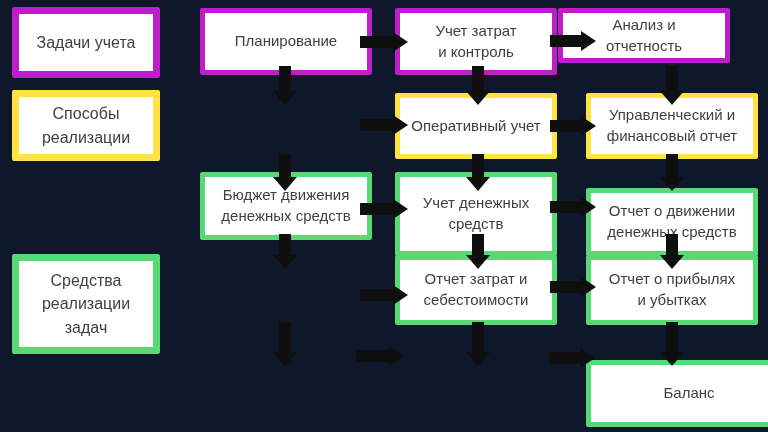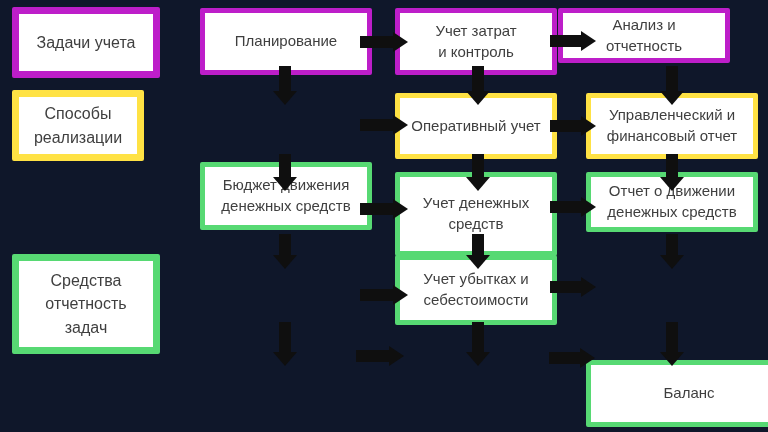--- a/index.html
+++ b/index.html
@@ -53,45 +53,47 @@
   .ad.g2 .shaft{height:23px;}
   .ad.g3 .shaft{height:21px;}
   .ad.g4 .shaft{height:30px;}
 </style>
 </head>
 <body>
 
 <div id="stage">
 
   <div class="box legend magenta" style="left:12px;top:7px;width:148px;height:71px">Задачи учета</div>
-  <div class="box legend yellow" style="left:12px;top:90px;width:132px;height:71px">Способы
+  <div class="box legend yellow" style="left:12px;top:90px;width:148px;height:71px">Способы
 реализации</div>
   <div class="box legend green" style="left:12px;top:254px;width:148px;height:100px">Средства
-отчетность
+реализации
 задач</div>
 
   <div class="box cell magenta" style="left:395px;top:8px;width:162px;height:67px">Учет затрат
 и контроль</div>
   <div class="box cell magenta" style="left:200px;top:8px;width:172px;height:67px">Планирование</div>
   <div class="box cell magenta" style="left:558px;top:8px;width:172px;height:55px">Анализ и
 отчетность</div>
 
   <div class="box cell yellow" style="left:586px;top:93px;width:172px;height:66px">Управленческий и
 финансовый отчет</div>
   <div class="box cell yellow" style="left:395px;top:93px;width:162px;height:66px">Оперативный учет</div>
 
-  <div class="box cell green" style="left:200px;top:162px;width:172px;height:68px">Бюджет движения
+  <div class="box cell green" style="left:200px;top:172px;width:172px;height:68px">Бюджет движения
 денежных средств</div>
   <div class="box cell green" style="left:395px;top:172px;width:162px;height:84px">Учет денежных
 средств</div>
-  <div class="box cell green" style="left:586px;top:172px;width:172px;height:60px">Отчет о движении
+  <div class="box cell green" style="left:586px;top:188px;width:172px;height:68px">Отчет о движении
 денежных средств</div>
 
-  <div class="box cell green" style="left:395px;top:255px;width:162px;height:70px">Учет убытках и
+  <div class="box cell green" style="left:395px;top:255px;width:162px;height:70px">Отчет затрат и
 себестоимости</div>
+  <div class="box cell green" style="left:586px;top:255px;width:172px;height:70px">Отчет о прибылях
+и убытках</div>
 
   <div class="box cell green" style="left:586px;top:360px;width:206px;height:67px">Баланс</div>
 
   <div class="ar" style="left:360px;top:32px">
       <i class="shaft"></i>
       <i class="head"></i>
     </div>
   <div class="ar s31" style="left:550px;top:31px">
       <i class="shaft"></i>
       <i class="head"></i>

